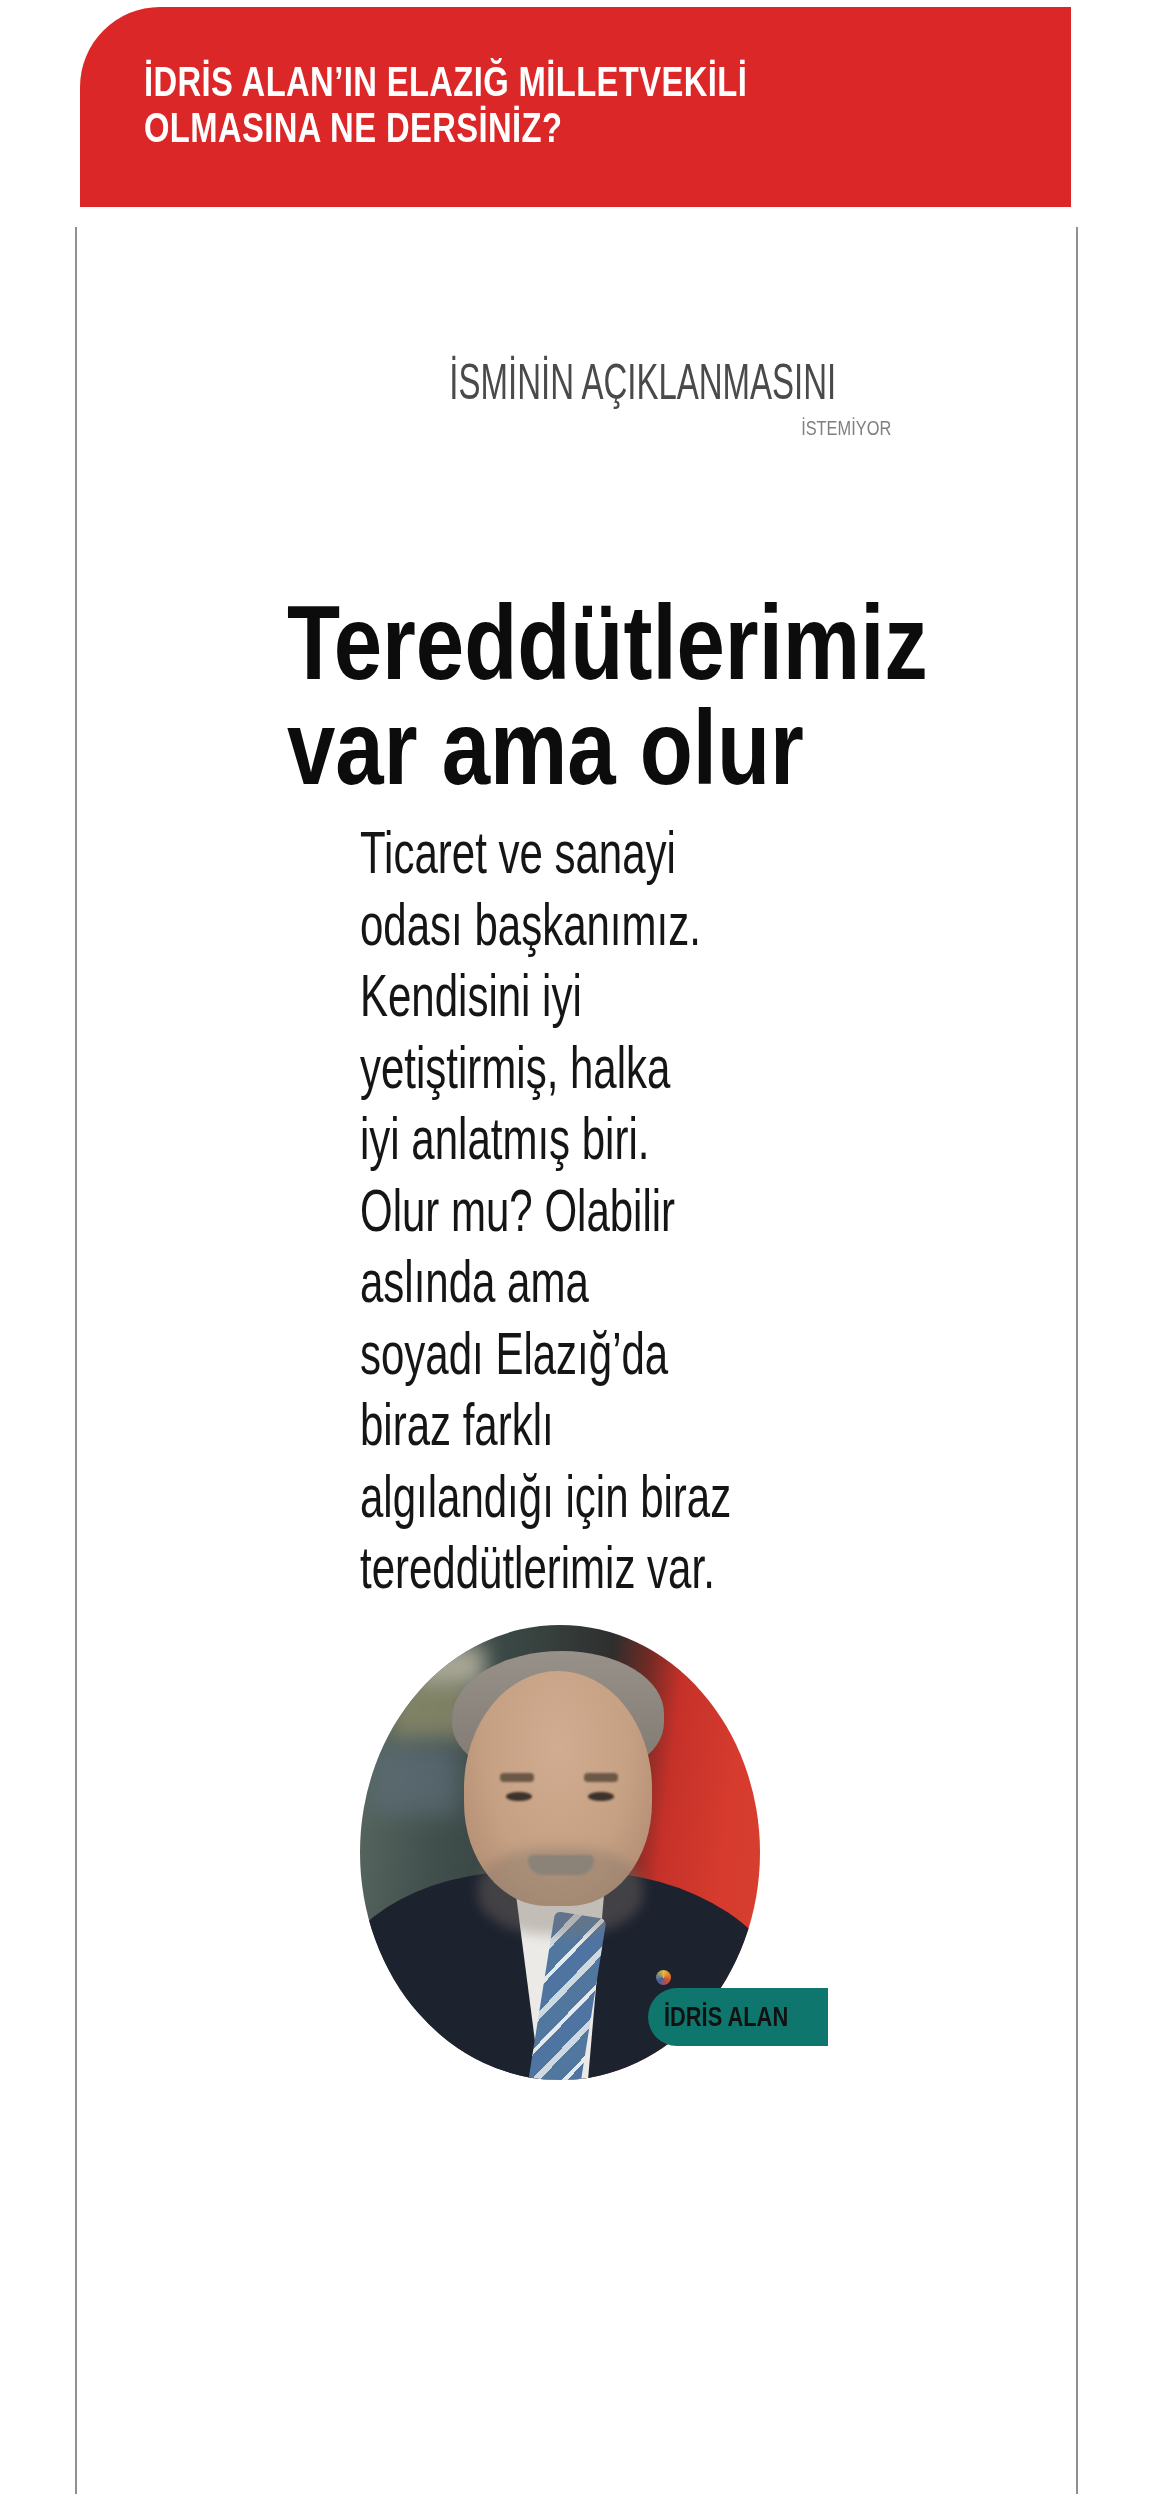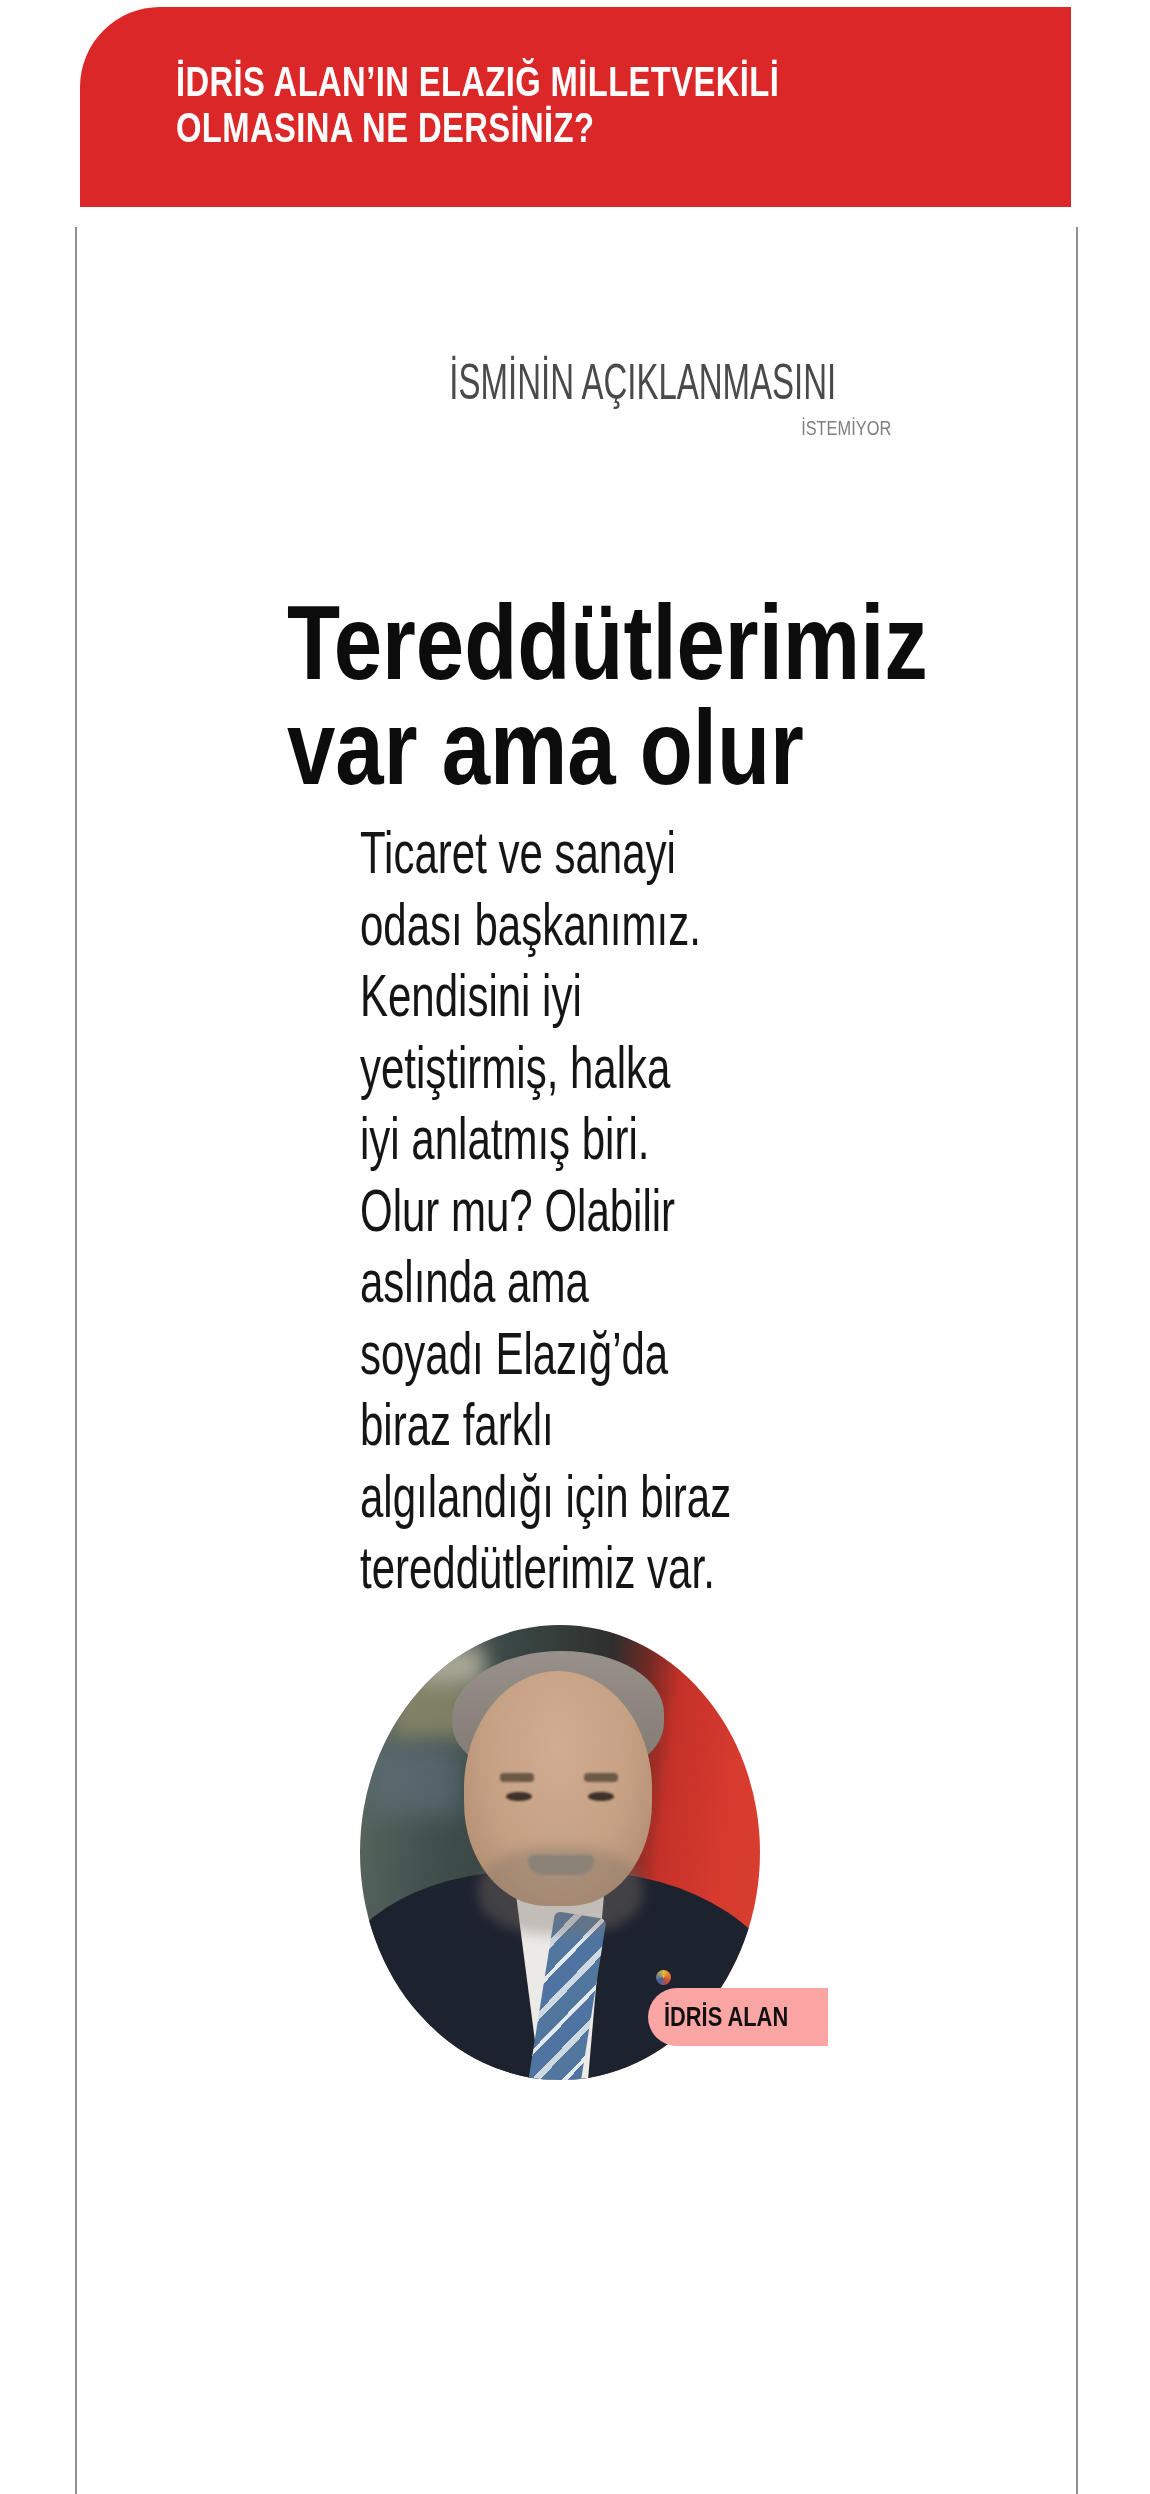--- a/index.html
+++ b/index.html
@@ -5,21 +5,21 @@
   html,body { margin:0; padding:0; background:#ffffff; }
   .page {
     position:relative; width:1150px; height:2494px; background:#ffffff;
     overflow:hidden; font-family:"Liberation Sans", sans-serif;
   }
 
   
   .banner {
     position:absolute; left:80px; top:7px; width:991px; height:200px;
     background:#dc2728; border-radius:80px 0 0 0;
-    padding:52px 0 0 96px; box-sizing:border-box;
+    padding:52px 0 0 64px; box-sizing:border-box;
   }
   .banner-text {
     font-weight:bold; font-size:42px; line-height:46px; color:#ffffff;
     transform:scaleX(0.78); transform-origin:left top; letter-spacing:0.5px;
   }
 
   
   .side-line { position:absolute; top:227px; bottom:0; width:2px; background:#909090; }
   .side-line.left  { left:75px; }
   .side-line.right { left:1076px; }
@@ -79,21 +79,21 @@
   .eye-r  { position:absolute; left:228px; top:167px; width:26px; height:9px; background:#3c312b; border-radius:50%; filter:blur(1px); }
   .stubble{ position:absolute; left:118px; top:222px; width:165px; height:88px; border-radius:45%;
             background:rgba(125,115,105,0.38); filter:blur(6px); }
   .mustache{ position:absolute; left:168px; top:230px; width:66px; height:20px; background:#8b8377;
             border-radius:8px 8px 26px 26px; filter:blur(1px); }
   .pin    { position:absolute; left:296px; top:345px; width:15px; height:15px; border-radius:50%;
             background:conic-gradient(#e8b93a,#d84f2c,#3a62a8,#e8b93a); }
 
   .notch {
     position:absolute; left:288px; top:363px; width:180px; height:58px;
-    background:#fca5a5; border-radius:29px 0 0 29px;
+    background:#0f766e; border-radius:29px 0 0 29px;
     display:flex; align-items:center; padding-left:16px; box-sizing:border-box;
   }
   .caption {
     font-size:28px; font-weight:bold; color:#111111; white-space:nowrap;
     transform:scaleX(0.78); transform-origin:left center;
   }
 
   
   .footer { position:absolute; left:76px; top:2366px; width:1000px; text-align:center; }
   .code { font-size:28px; line-height:30px; color:#1a1a1a; transform:scaleX(0.8); transform-origin:center top; }

